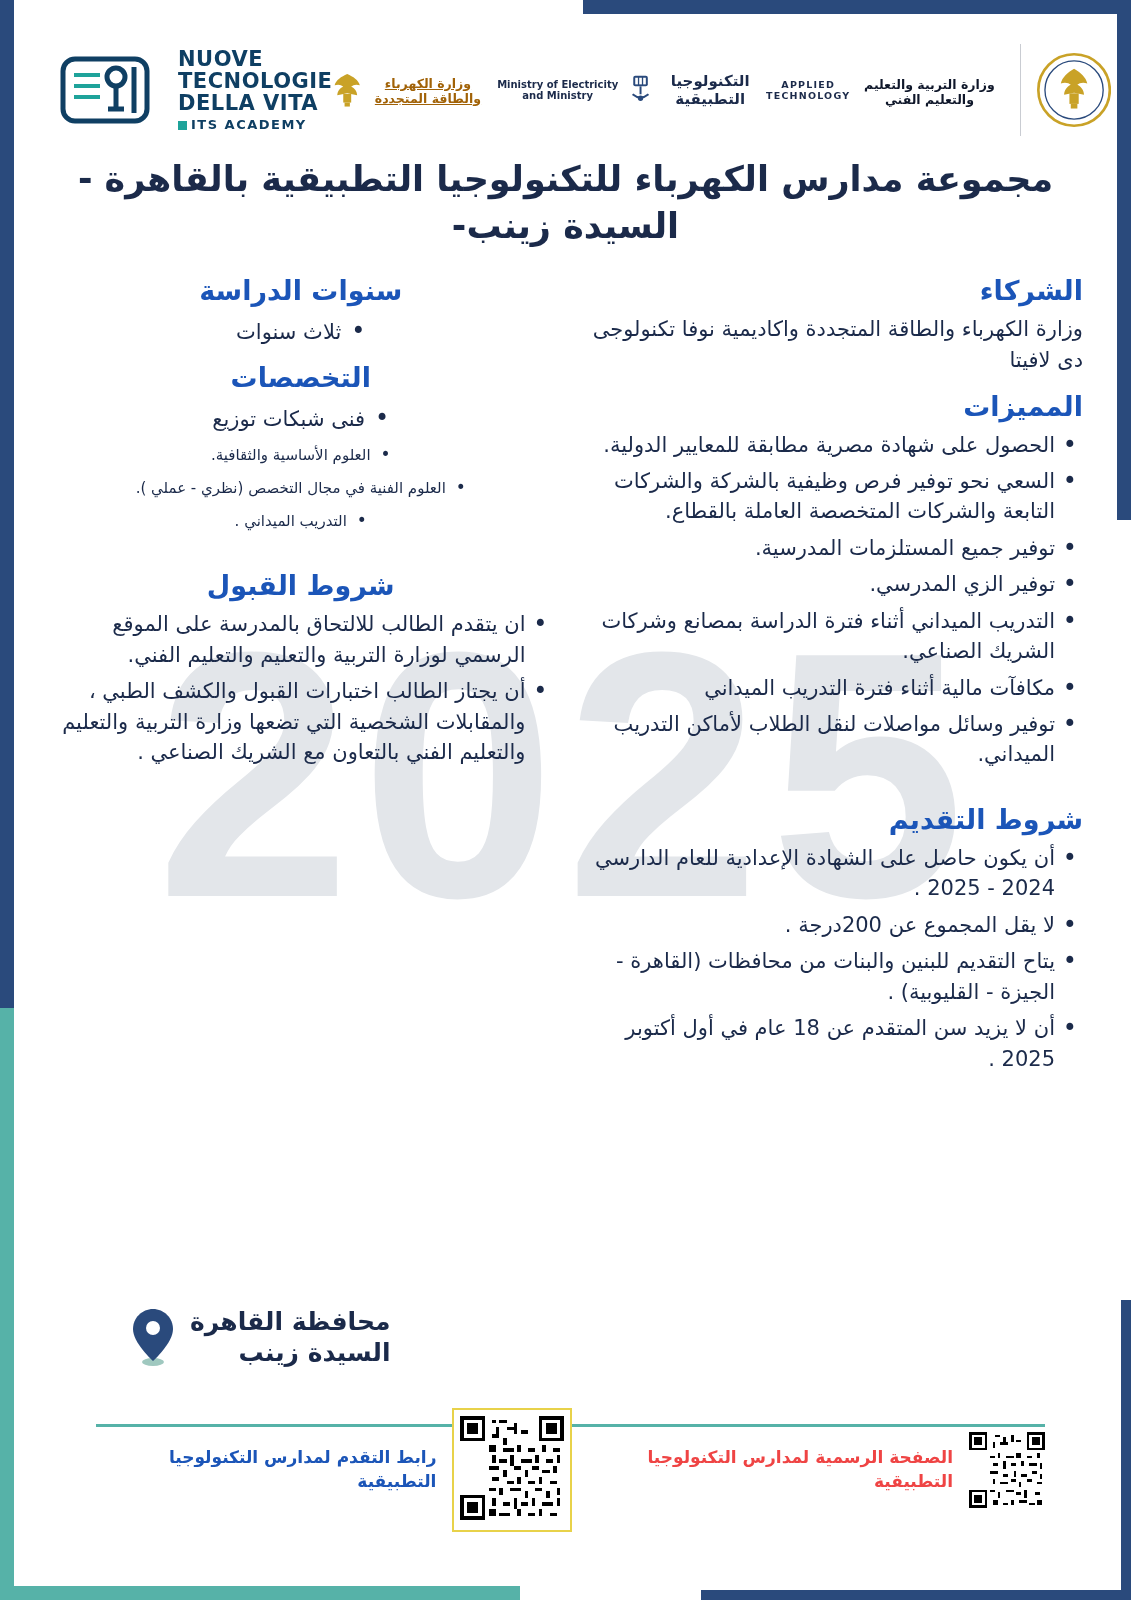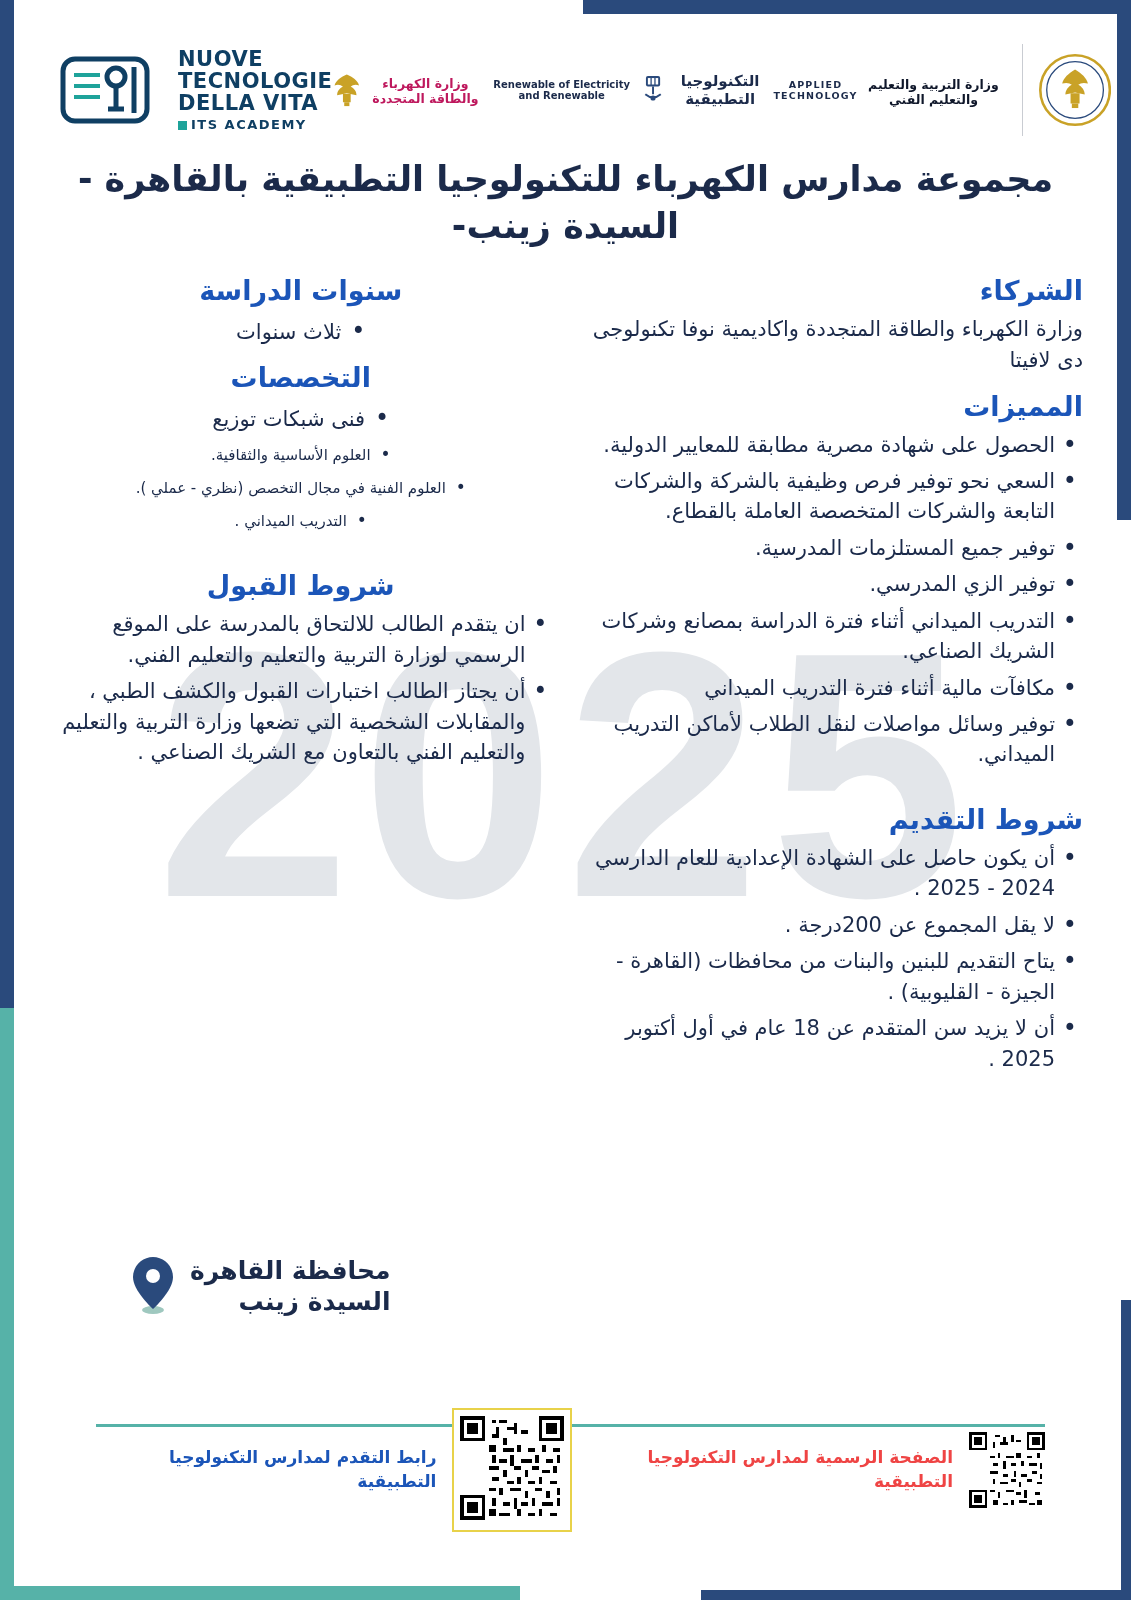--- a/index.html
+++ b/index.html
@@ -89,21 +89,21 @@
   
   .ntv { display: flex; align-items: center; gap: 10px; }
   .ntv-mark { width: 108px; height: 74px; }
   .ntv-text { line-height: 1.05; }
   .ntv-text .l1 { font-size: 21px; font-weight: bold; color: #0f3f63; letter-spacing: .5px; }
   .ntv-text .l3 { font-size: 13px; font-weight: bold; color: #0f3f63; letter-spacing: 1.5px; margin-top: 4px; }
   .ntv-sq { display: inline-block; width: 9px; height: 9px; background: #1ea39a; margin-right: 4px; vertical-align: middle;}
   
   .min-elec { text-align: center; }
   .eagle { width: 46px; height: 54px; margin: 0 auto; display: block; }
-  .min-elec .t1 { font-size: 12.5px; font-weight: bold; color: #be185d; margin-top: 2px; direction: rtl; }
+  .min-elec .t1 { font-size: 12.5px; font-weight: bold; color: #a16207; margin-top: 2px; direction: rtl; text-decoration: underline; }
   .min-elec .t2 { font-size: 10px; font-weight: bold; color: #1b2a4a; }
   
   .appl { text-align: center; }
   .appl-mark { width: 56px; height: 44px; margin: 0 auto 2px; display: block; }
   .appl .a1 { font-size: 15px; font-weight: bold; color: #1b2a4a; direction: rtl;}
   .appl .a2 { font-size: 9.5px; font-weight: bold; color: #1b2a4a; letter-spacing: 1.2px; }
   .appl .a4 { font-size: 12.5px; font-weight: bold; color: #0f172a; direction: rtl; margin-top: 4px;}
   .divider-v { width: 2px; height: 92px; background: #c9ccd2; margin: 0 16px; }
   .seal { width: 112px; height: 112px; }
   
@@ -165,23 +165,23 @@
   ul.small li { font-size: 15px; margin-bottom: 8px; }
   ul.small li::before { font-size: 17px; }
   ul.center-col li { text-align: center; padding-right: 0; padding-left: 0; }
   ul.center-col li::before { position: static; margin-left: 10px; }
   .just li { text-align: justify; text-align-last: right; }
   
   .location {
     position: absolute;
     z-index: 3;
     left: 130px;
-    top: 1255px;
+    top: 1306px;
     display: flex;
-    align-items: flex-start;
+    align-items: center;
     gap: 14px;
     direction: ltr;
   }
   .pin { width: 46px; height: 60px; }
   .loc-text {
     color: #1b2a4a;
     font-weight: bold;
     font-size: 25px;
     line-height: 1.25;
     text-align: right;
@@ -256,21 +256,21 @@
       </div>
     </div>
 
     <div class="logo-block min-elec">
       <svg class="eagle" viewBox="0 0 46 54">
         <path d="M23 3 C14 7 6 12 4 20 C9 18 14 19 17 22 C12 24 8 29 8 35 L23 32 L38 35 C38 29 34 24 29 22 C32 19 37 18 42 20 C40 12 32 7 23 3 Z" fill="#c9a227"></path>
         <rect x="17" y="33" width="12" height="13" fill="#c9a227"></rect>
         <rect x="19" y="46" width="8" height="6" fill="#c9a227"></rect>
       </svg>
       <div class="t1">وزارة الكهرباء والطاقة المتجددة</div>
-      <div class="t2">Renewable of Electricity and Renewable</div>
+      <div class="t2">Ministry of Electricity and Ministry</div>
     </div>
 
     <div class="logo-block appl">
       <svg class="appl-mark" viewBox="0 0 56 44">
         <rect x="17" y="2" width="22" height="16" rx="3" fill="#2a4a7c"></rect>
         <rect x="20" y="5" width="4" height="10" fill="#fff"></rect>
         <rect x="26" y="5" width="4" height="10" fill="#fff"></rect>
         <rect x="32" y="5" width="4" height="10" fill="#fff"></rect>
         <path d="M28 18 L28 30" stroke="#2a4a7c" stroke-width="3"></path>
         <path d="M16 30 Q28 40 40 30" stroke="#2a4a7c" stroke-width="3" fill="none"></path>

